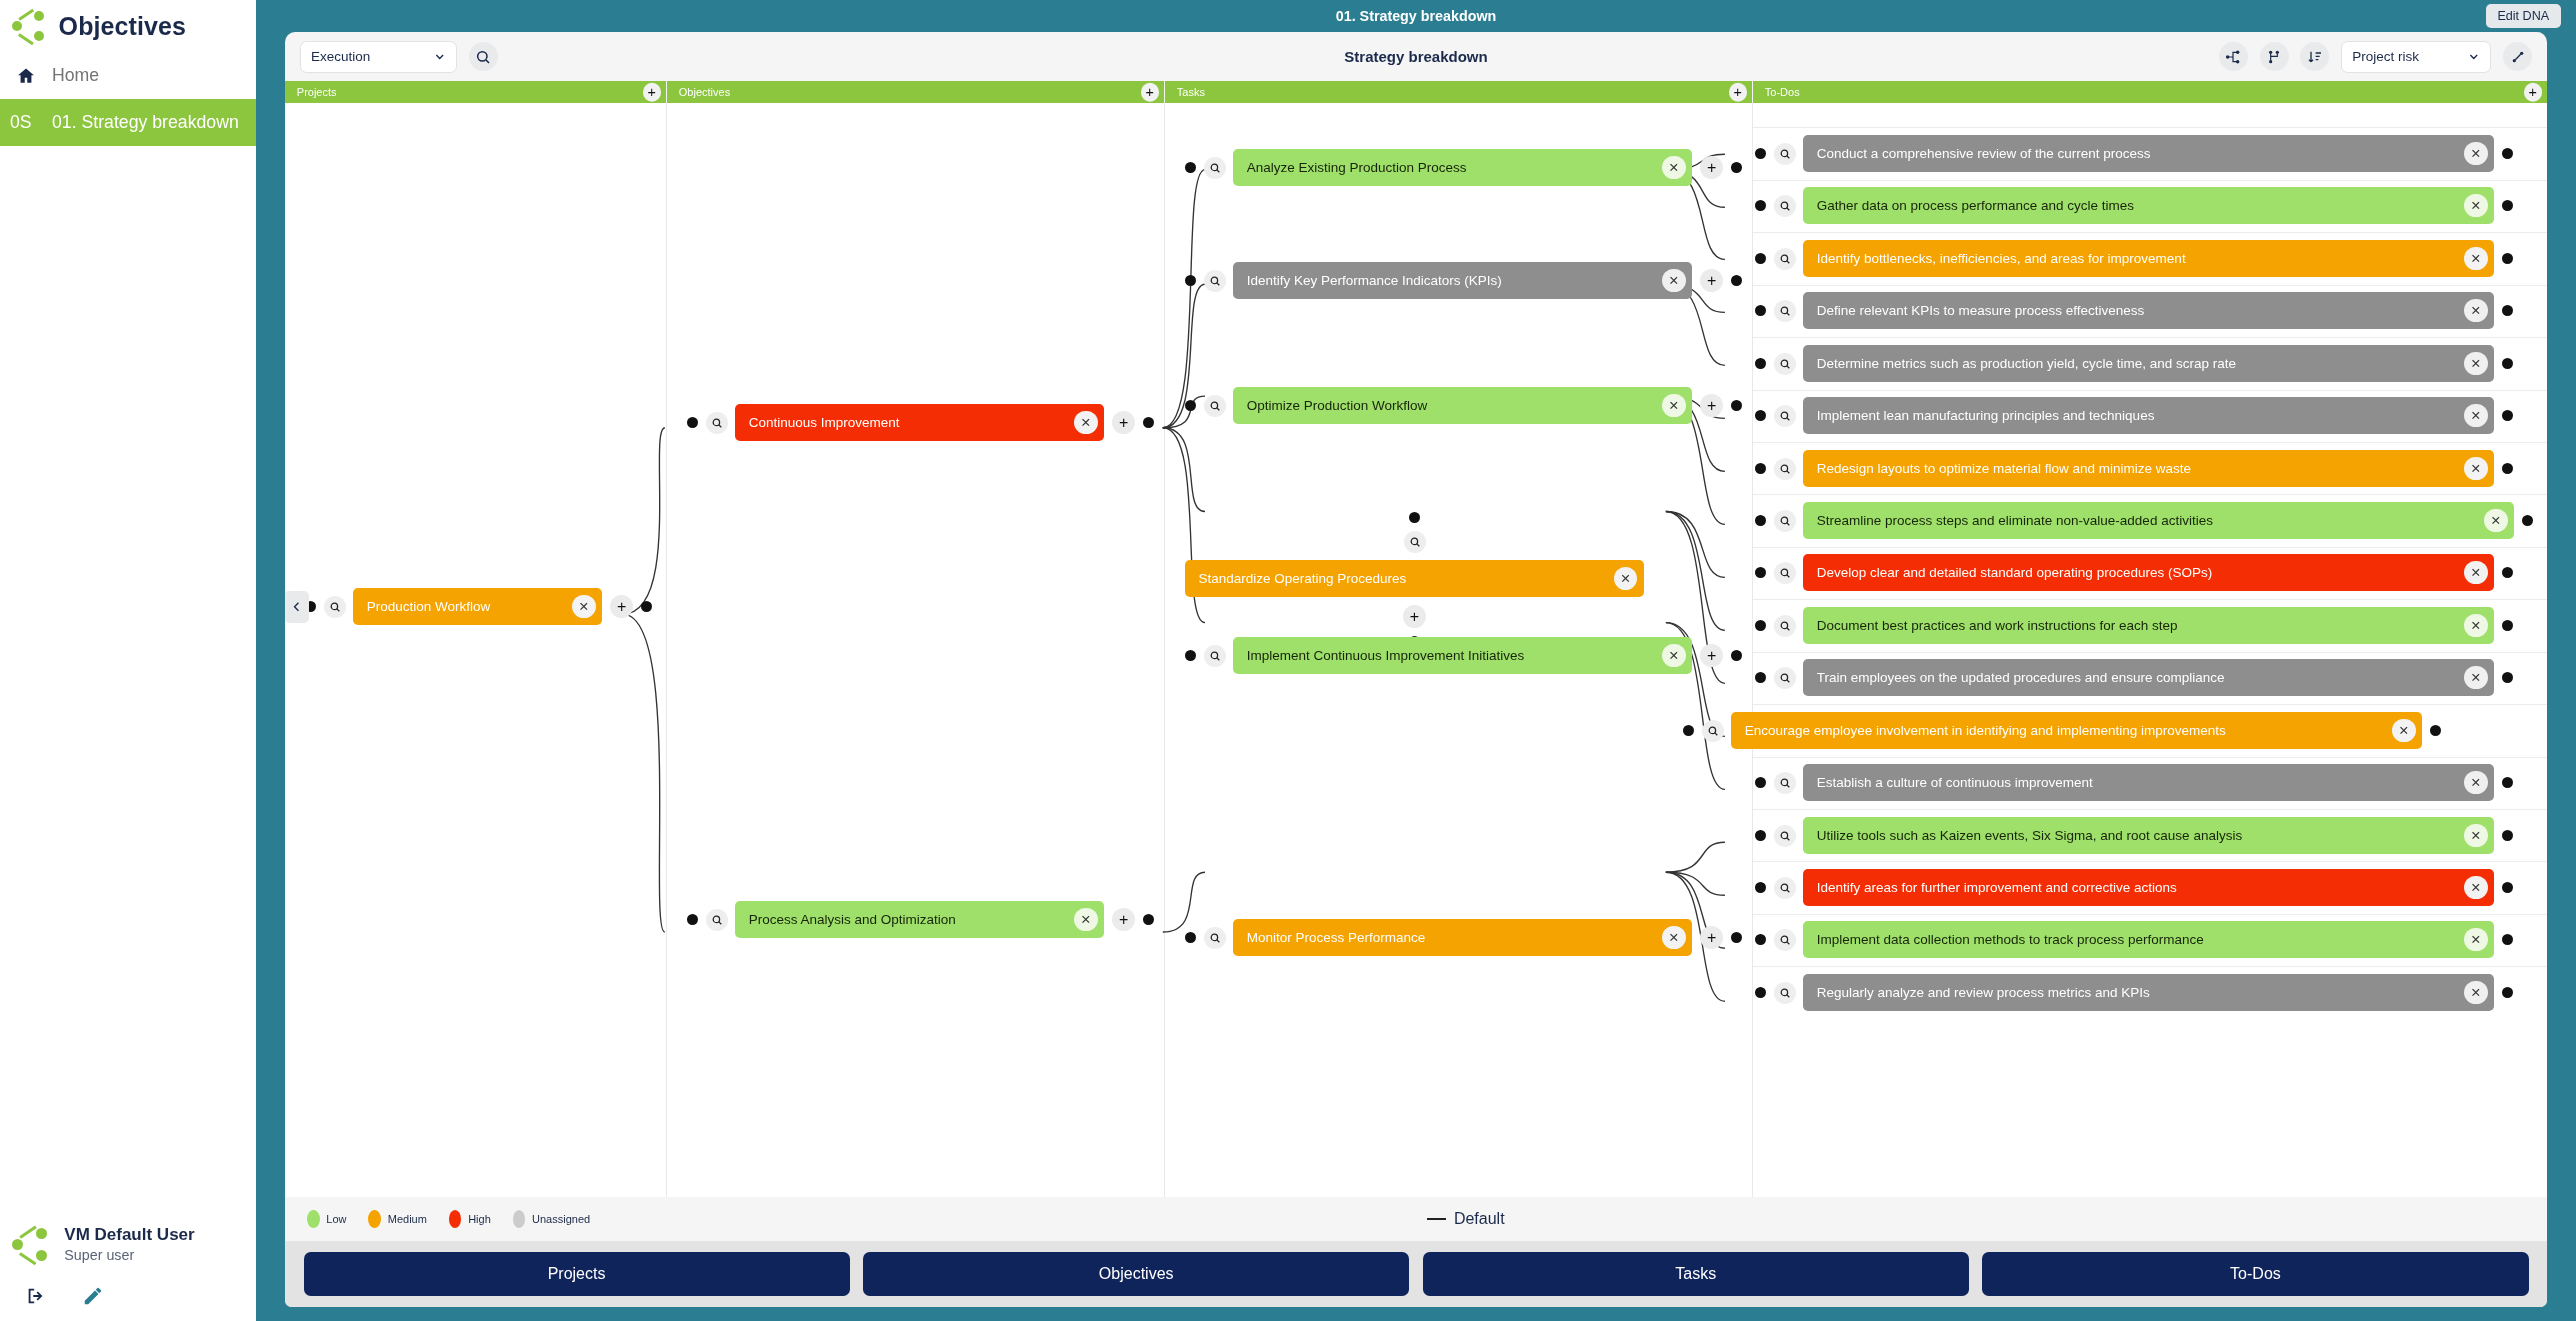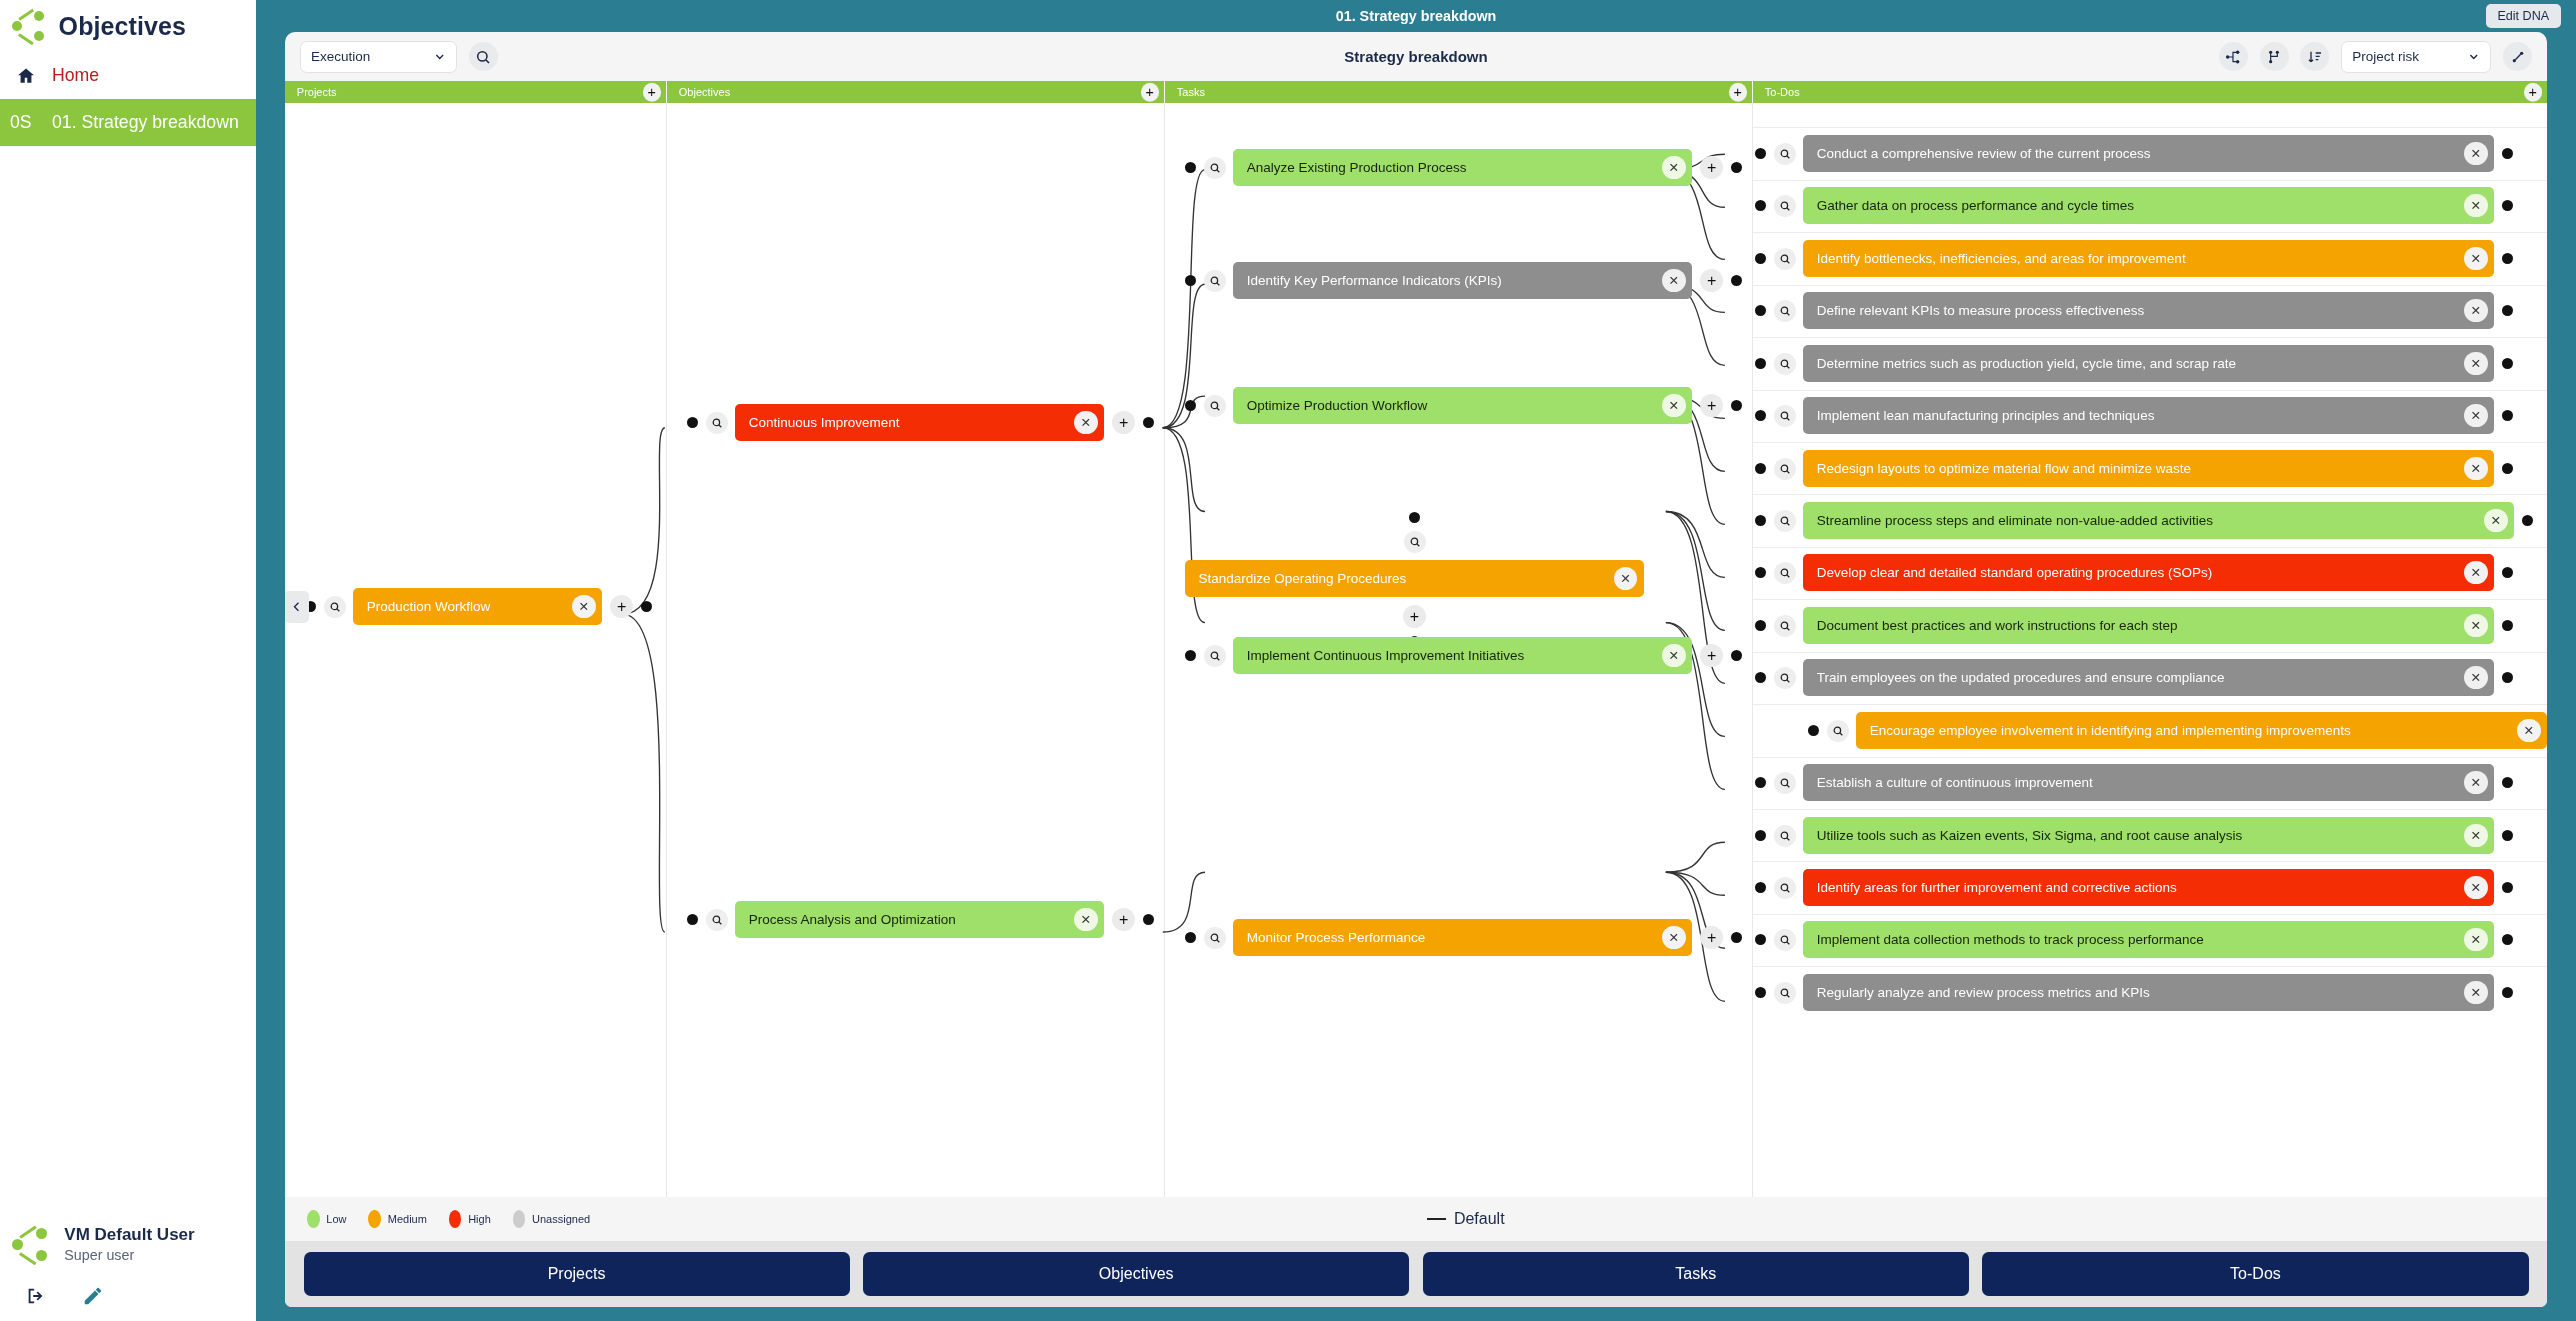--- a/index.html
+++ b/index.html
@@ -15,21 +15,21 @@
   
   .sidebar {
     width: 256px; height: 1322px; background: #ffffff;
     display: flex; flex-direction: column; flex: 0 0 256px; position: relative;
   }
   .brand { display: flex; align-items: center; height: 52px; padding-left: 11.8px; gap: 11.8px; }
   .brand-logo { width: 35px; height: 32px; position: relative; flex: 0 0 35px; }
   .brand-title { font-size: 25px; font-weight: 600; color: #1b2a4a; letter-spacing: 0.1px; }
   .nav-item {
     display: flex; align-items: center; height: 47px; gap: 0; cursor: pointer;
-    font-size: 17.7px; color: #b91c1c;
+    font-size: 17.7px; color: #737373;
   }
   .nav-item .nav-icon { width: 52px; display: flex; align-items: center; justify-content: center; }
   .nav-item .nav-code { width: 52px; text-align: left; padding-left: 10px; font-size: 17.7px; }
   .nav-item.active { background: #8cc63e; color: #ffffff; }
   .nav-item .nav-label { font-size: 17.7px; }
   .sidebar-spacer { flex: 1 1 auto; }
   .user-block { display: flex; align-items: center; gap: 13.5px; padding: 0 0 0 11.8px; height: 72px; }
   .user-logo { width: 39px; height: 35px; position: relative; flex: 0 0 39px; }
   .user-meta { display: flex; flex-direction: column; gap: 2.5px; }
   .user-name { font-size: 17px; font-weight: 700; color: #1b2a4a; }
@@ -647,21 +647,21 @@
                   <path d="M16 16l5 5"></path>
                 </svg>
               </span>
               <span class="node-card c-unassigned" style="width:691px">
                 <span class="label">Train employees on the updated procedures and ensure compliance</span>
                 <span class="node-close">✕</span>
               </span>
               <span class="node-dot"></span>
             </div>
             <div class="todo-sep" style="left: 1468px; right: 0px; top: 601px;"></div>
-            <div class="node-row" style="left: 1523px; top: 609px;">
+            <div class="node-row" style="left: 1398px; top: 609px;">
               <span class="node-dot"></span>
               <span class="node-mag">
                 <svg width="11.8" height="11.8" viewBox="0 0 24 24" fill="none" stroke="#222" stroke-width="2.6">
                   <circle cx="11" cy="11" r="6.5"></circle>
                   <path d="M16 16l5 5"></path>
                 </svg>
               </span>
               <span class="node-card c-medium" style="width:691px">
                 <span class="label">Encourage employee involvement in identifying and implementing improvements</span>
                 <span class="node-close">✕</span>

